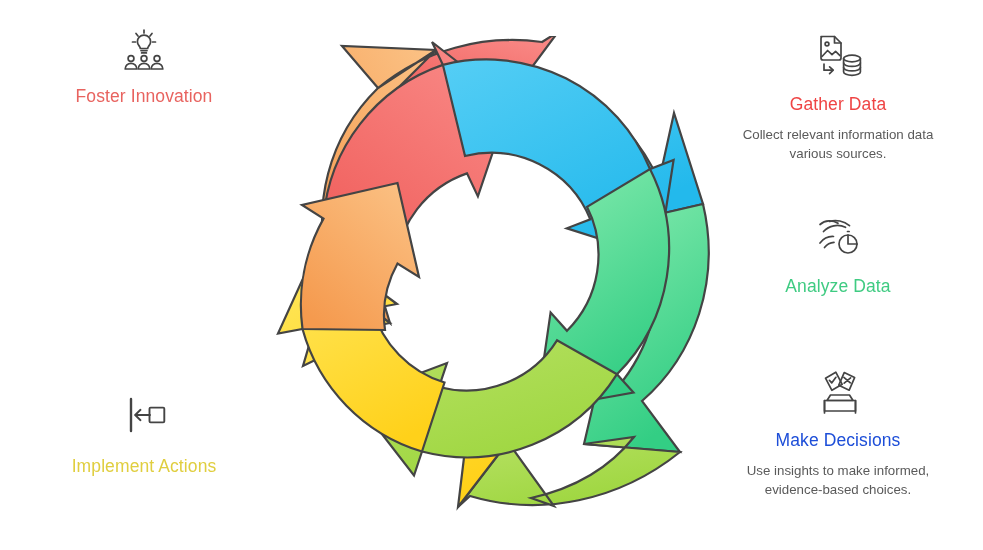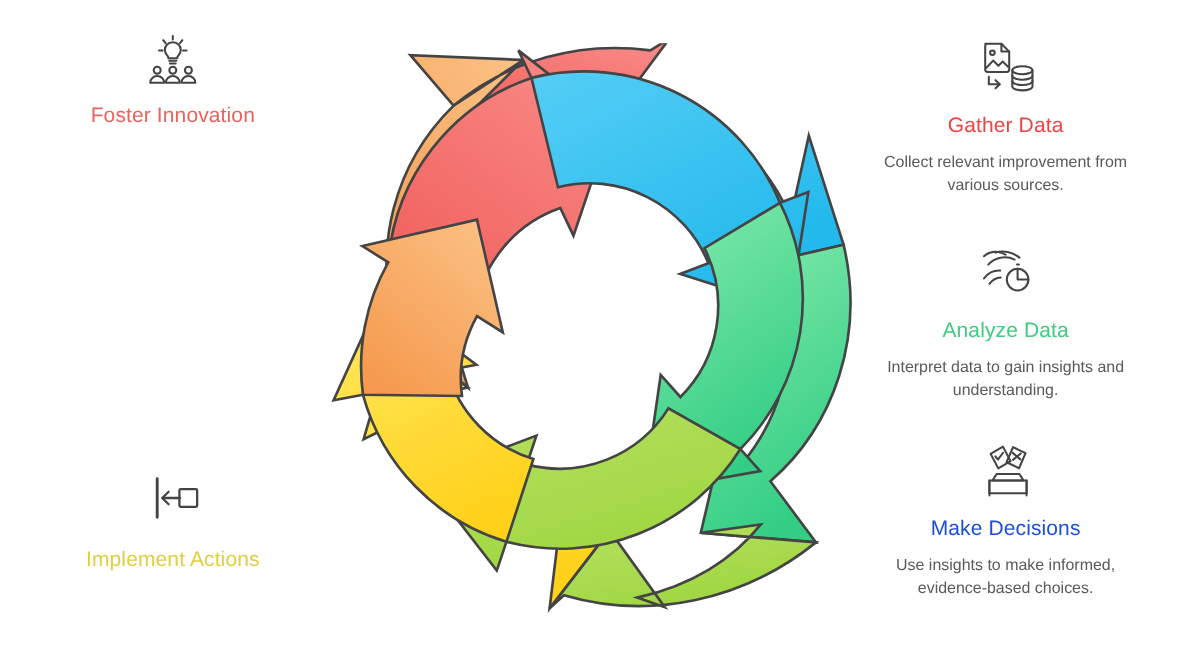--- a/index.html
+++ b/index.html
@@ -47,21 +47,21 @@
     color: #5a5a5a;
     padding: 0 16px;
   }
 
   
   #b-foster    { top: 22px; }
   #b-evaluate  { top: 208px; }
   #b-implement { top: 392px; }
   
   #b-gather    { top: 30px; }
-  #b-analyze   { top: 201px; }
+  #b-analyze   { top: 212px; }
   #b-decisions { top: 366px; }
 
   
   .cycle {
     position: absolute;
     left: 262px;
     top: 36px;
     width: 460px;
     height: 478px;
   }
@@ -113,38 +113,37 @@
         <path d="M13 26.5 l5.6-6 4.4 4.2 3.6-3.4 4.4 4.3"></path>
         <path d="M15 34 v6.2 h8.5"></path>
         <path d="M20.6 36.8 L24.2 40.2 L20.6 43.6"></path>
         <ellipse cx="43" cy="28.5" rx="8.4" ry="3.3"></ellipse>
         <path d="M34.6 28.5 V42 c0 1.8 3.8 3.3 8.4 3.3 s8.4-1.5 8.4-3.3 V28.5"></path>
         <path d="M34.6 33.1 c0 1.8 3.8 3.3 8.4 3.3 s8.4-1.5 8.4-3.3"></path>
         <path d="M34.6 37.6 c0 1.8 3.8 3.3 8.4 3.3 s8.4-1.5 8.4-3.3"></path>
       </svg>
     </span>
     <div class="block-title" style="color:#ef4444">Gather Data</div>
-    <div class="block-desc">Collect relevant improvement from various sources.</div>
+    <div class="block-desc">Collect relevant information data various sources.</div>
   </div>
 
   <div class="block right" id="b-analyze">
     <span class="icon-wrap">
       <svg width="58" height="48" viewBox="0 0 58 48" fill="none" stroke="#444" stroke-width="1.7" stroke-linecap="round" stroke-linejoin="round">
         <path d="M11 12.5 c5 -4.5 12.5 -4.8 18 -1.2"></path>
         <path d="M14.5 19.5 c5.5 -6 14.5 -7.8 22 -4.2"></path>
         <path d="M20.5 9.5 c6.5 -2.2 14.5 -0.5 20 4.2"></path>
         <path d="M11 31 c3.5 -4.5 8.5 -6.8 13.5 -6.5"></path>
         <path d="M15.5 35.5 c2.5 -3.2 6 -5 9.5 -5.2"></path>
         <path d="M38.5 19.5 h1.6"></path>
         <circle cx="39" cy="32" r="9"></circle>
         <path d="M39 32 V23 M39 32 h9"></path>
       </svg>
     </span>
     <div class="block-title" style="color:#3FCB82">Analyze Data</div>
-    <div class="block-desc">Interpret data to gain insights and understanding.</div>
   </div>
 
   <div class="block right" id="b-decisions">
     <span class="icon-wrap">
       <svg width="58" height="52" viewBox="0 0 58 52" fill="none" stroke="#444" stroke-width="1.7" stroke-linecap="round" stroke-linejoin="round">
         <path d="M16.5 12.2 L26.8 6.2 L33.2 18.3 L22.9 24.3 z"></path>
         <path d="M20.4 14.3 l2.3 2.6 4.2 -5.6"></path>
         <path d="M35.2 6.6 L45.6 11.6 L40.2 24.2 L29.8 19.2 z"></path>
         <path d="M34.9 11.4 l6.4 5.4 M41.6 11.9 l-6.4 5.3"></path>
         <path d="M21.5 29 h19 l3.5 5.5 H18 z"></path>

